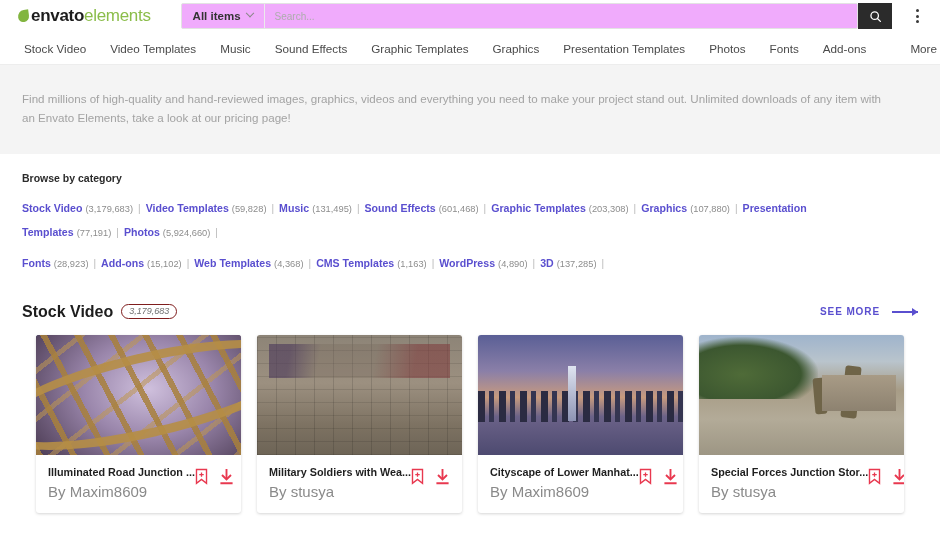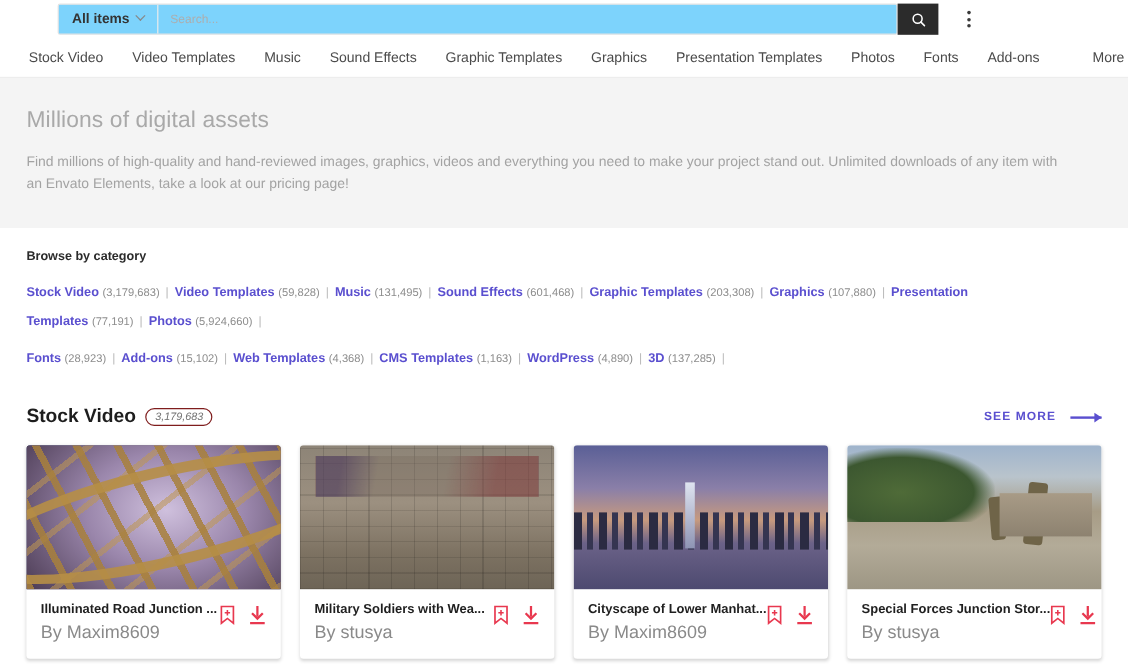--- a/index.html
+++ b/index.html
@@ -27,21 +27,21 @@
   }
   .logo-envato { color: #1d1d1d; }
   .logo-elements { color: #8bbd4a; font-weight: 400; }
 
   .searchwrap {
     display: flex; align-items: center;
     margin-left: 30px;
     height: 26px;
     border: 1px solid #e3e3e3;
     border-radius: 2px;
-    background: #7dd3fc;
+    background: #f0abfc;
     flex: 1;
     max-width: 700px;
   }
   .allitems {
     display: flex; align-items: center; gap: 6px;
     padding: 0 11px;
     height: 100%;
     font-size: 11.5px; font-weight: 700; color: #333;
     border-right: 1px solid #ebebeb;
     white-space: nowrap;
@@ -122,21 +122,21 @@
     color: #5a4fcf; text-decoration: none; cursor: pointer;
   }
   .arrow { position: relative; width: 26px; height: 2px; background: #5a4fcf; }
   .arrow:after {
     content: ""; position: absolute; right: 0; top: -3px;
     border-left: 6px solid #5a4fcf;
     border-top: 4px solid transparent; border-bottom: 4px solid transparent;
   }
 
   
-  .cards { display: flex; gap: 16px; padding: 0 22px; }
+  .cards { display: flex; gap: 16px; padding: 0 36px; }
   .card {
     width: 213px; background: #fff;
     border-radius: 3px;
     box-shadow: 0 1px 3px rgba(0,0,0,0.17);
     overflow: hidden;
   }
   .thumb { width: 100%; height: 120px; position: relative; overflow: hidden; }
 
   
   .t1 { background:
@@ -203,20 +203,25 @@
   .meta { padding: 11px 12px 13px 12px; display: flex; align-items: flex-start; justify-content: space-between; }
   .meta .title { font-size: 10.8px; font-weight: 700; color: #1f1f1f; margin-bottom: 5px; white-space: nowrap; overflow: hidden; }
   .meta .by { font-size: 15px; color: #8a8a8a; }
   .acts { display: flex; align-items: center; gap: 11px; padding-top: 2px; }
   .acts svg { cursor: pointer; display: block; }
 </style>
 </head>
 <body>
 
 <div class="topbar">
+  <div class="logo">
+    <span class="logo-leaf"></span>
+    <span class="logo-envato">envato</span>
+    <span class="logo-elements">elements</span>
+  </div>
 
   <div class="searchwrap">
     <div class="allitems">
       <span>All items</span>
       <span class="chev"></span>
     </div>
     <input class="searchinput" type="text" placeholder="Search..." style="">
   </div>
   <button class="searchbtn">
     <svg width="13" height="13" viewBox="0 0 16 16">
@@ -241,21 +246,20 @@
   <a>Graphics</a>
   <a>Presentation Templates</a>
   <a>Photos</a>
   <a>Fonts</a>
   <a>Add-ons</a>
   <span class="divider"></span>
   <a>More</a>
 </div>
 
 <div class="hero">
-  <h1>Millions of digital assets</h1>
   <p>Find millions of high-quality and hand-reviewed images, graphics, videos and everything you need to make your project stand out. Unlimited downloads of any item with an Envato Elements, take a look at our pricing page!</p>
 </div>
 
 <div class="catsec">
   <h2>Browse by category</h2>
   <div class="catrow" id="cat-row-0"><a>Stock Video</a><span class="cnt">(3,179,683)</span><span class="sep">|</span><a>Video Templates</a><span class="cnt">(59,828)</span><span class="sep">|</span><a>Music</a><span class="cnt">(131,495)</span><span class="sep">|</span><a>Sound Effects</a><span class="cnt">(601,468)</span><span class="sep">|</span><a>Graphic Templates</a><span class="cnt">(203,308)</span><span class="sep">|</span><a>Graphics</a><span class="cnt">(107,880)</span><span class="sep">|</span><a>Presentation Templates</a><span class="cnt">(77,191)</span><span class="sep">|</span><a>Photos</a><span class="cnt">(5,924,660)</span><span class="sep">|</span></div>
   <div class="catrow" id="cat-row-1"><a>Fonts</a><span class="cnt">(28,923)</span><span class="sep">|</span><a>Add-ons</a><span class="cnt">(15,102)</span><span class="sep">|</span><a>Web Templates</a><span class="cnt">(4,368)</span><span class="sep">|</span><a>CMS Templates</a><span class="cnt">(1,163)</span><span class="sep">|</span><a>WordPress</a><span class="cnt">(4,890)</span><span class="sep">|</span><a>3D</a><span class="cnt">(137,285)</span><span class="sep">|</span></div>
 </div>
 
 <div class="secthead">

